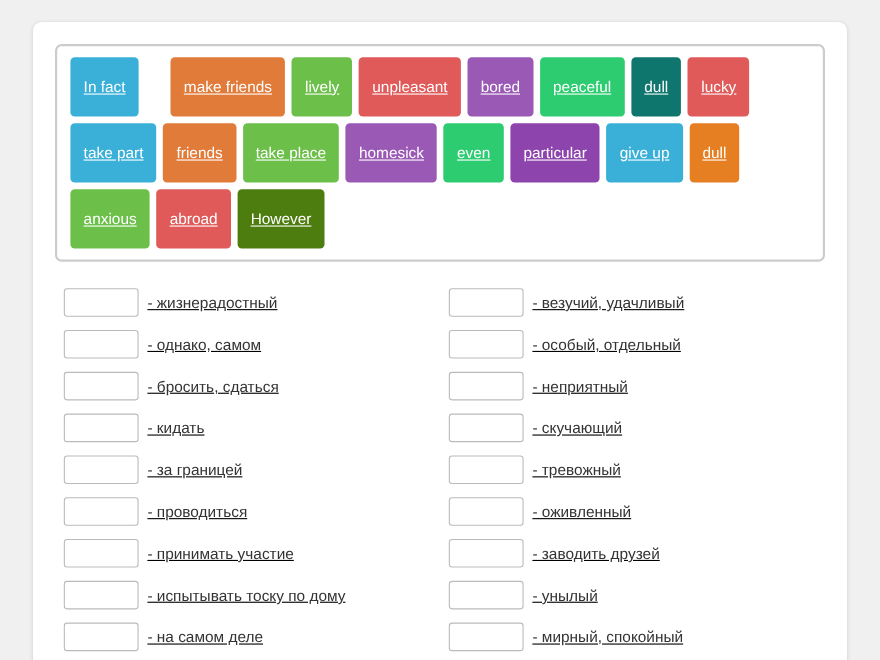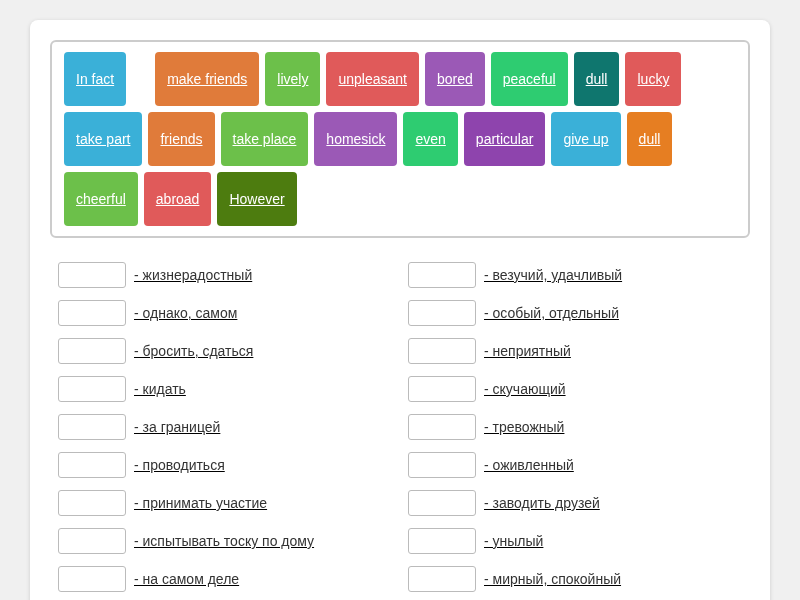--- a/index.html
+++ b/index.html
@@ -83,21 +83,21 @@
       <span class="word-chip" style="background: #0f766e;">dull</span>
       <span class="word-chip" style="background: rgb(224, 90, 90);">lucky</span>
       <span class="word-chip" style="background: rgb(58, 176, 216);">take part</span>
       <span class="word-chip" style="background: rgb(224, 123, 58);">friends</span>
       <span class="word-chip" style="background: rgb(108, 192, 74);">take place</span>
       <span class="word-chip" style="background: rgb(155, 89, 182);">homesick</span>
       <span class="word-chip" style="background: rgb(46, 204, 113);">even</span>
       <span class="word-chip" style="background: rgb(142, 68, 173);">particular</span>
       <span class="word-chip" style="background: rgb(58, 176, 216);">give up</span>
       <span class="word-chip" style="background: rgb(230, 126, 34);">dull</span>
-      <span class="word-chip" style="background: rgb(108, 192, 74);">cheerful</span>
+      <span class="word-chip" style="background: rgb(108, 192, 74);">anxious</span>
       <span class="word-chip" style="background: rgb(224, 90, 90);">abroad</span>
       <span class="word-chip" style="background: #4d7c0f;">However</span>
     </div>
   <div class="match-area">
     <div class="match-col" id="left-col">
         <div class="match-row">
           <input type="text" class="match-input" style="">
           <span class="match-text">- жизнерадостный</span>
         </div>
         <div class="match-row">

